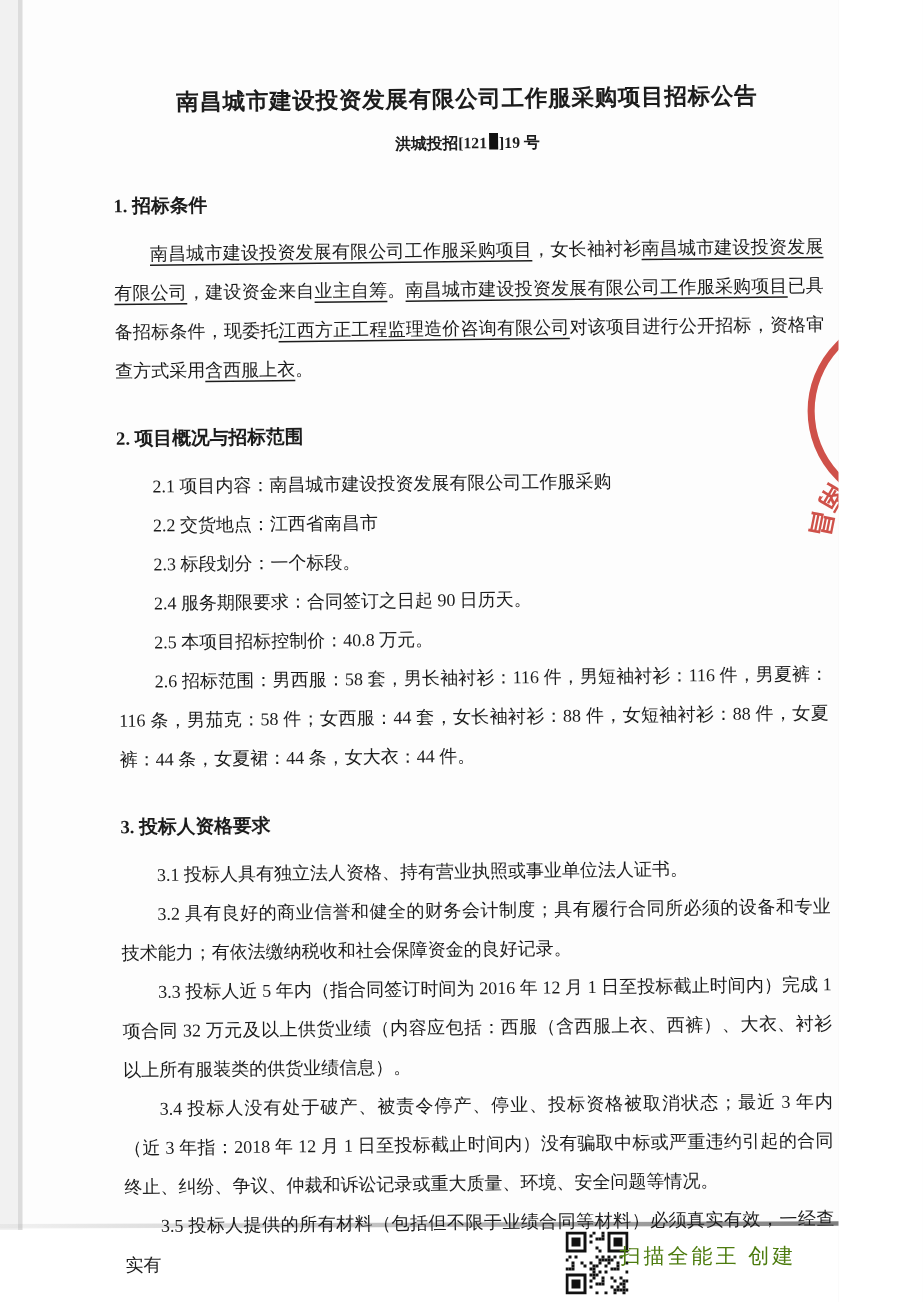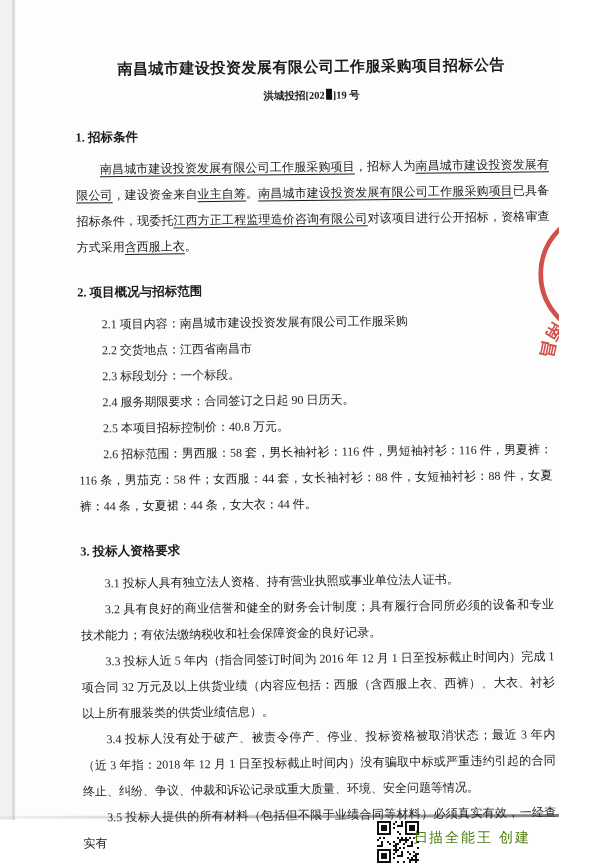--- a/index.html
+++ b/index.html
@@ -56,24 +56,24 @@
   <div class="below-page"></div>
   <div class="left-strip"></div>
   <div class="left-line"></div>
   <div class="right-grey"></div>
   <div class="right-black-line"></div>
   <div class="corner-blob"></div>
   <div class="bottom-shadow"></div>
 
   <div class="doc-content">
     <div class="doc-title">南昌城市建设投资发展有限公司工作服采购项目招标公告</div>
-    <div class="doc-number"><span>洪城投招[202</span><span class="redaction"></span><span>]19 号</span></div>
+    <div class="doc-number"><span>洪城投招[121</span><span class="redaction"></span><span>]19 号</span></div>
     <div id="doc-body">
         <div class="sec-heading">1. 招标条件</div>
-        <p class="para"><span class="u">南昌城市建设投资发展有限公司工作服采购项目</span><span>，招标人为</span><span class="u">南昌城市建设投资发展有限公司</span><span>，建设资金来自</span><span class="u">业主自筹</span><span>。</span><span class="u">南昌城市建设投资发展有限公司工作服采购项目</span><span>已具备招标条件，现委托</span><span class="u">江西方正工程监理造价咨询有限公司</span><span>对该项目进行公开招标，资格审查方式采用</span><span class="u">含西服上衣</span><span>。</span></p>
+        <p class="para"><span class="u">南昌城市建设投资发展有限公司工作服采购项目</span><span>，女长袖衬衫</span><span class="u">南昌城市建设投资发展有限公司</span><span>，建设资金来自</span><span class="u">业主自筹</span><span>。</span><span class="u">南昌城市建设投资发展有限公司工作服采购项目</span><span>已具备招标条件，现委托</span><span class="u">江西方正工程监理造价咨询有限公司</span><span>对该项目进行公开招标，资格审查方式采用</span><span class="u">含西服上衣</span><span>。</span></p>
         <div class="sec-heading">2. 项目概况与招标范围</div>
         <p class="para"><span>2.1 项目内容：南昌城市建设投资发展有限公司工作服采购</span></p>
         <p class="para"><span>2.2 交货地点：江西省南昌市</span></p>
         <p class="para"><span>2.3 标段划分：一个标段。</span></p>
         <p class="para"><span>2.4 服务期限要求：合同签订之日起 90 日历天。</span></p>
         <p class="para"><span>2.5 本项目招标控制价：40.8 万元。</span></p>
         <p class="para"><span>2.6 招标范围：男西服：58 套，男长袖衬衫：116 件，男短袖衬衫：116 件，男夏裤：116 条，男茄克：58 件；女西服：44 套，女长袖衬衫：88 件，女短袖衬衫：88 件，女夏裤：44 条，女夏裙：44 条，女大衣：44 件。</span></p>
         <div class="sec-heading">3. 投标人资格要求</div>
         <p class="para"><span>3.1 投标人具有独立法人资格、持有营业执照或事业单位法人证书。</span></p>
         <p class="para"><span>3.2 具有良好的商业信誉和健全的财务会计制度；具有履行合同所必须的设备和专业技术能力；有依法缴纳税收和社会保障资金的良好记录。</span></p>

